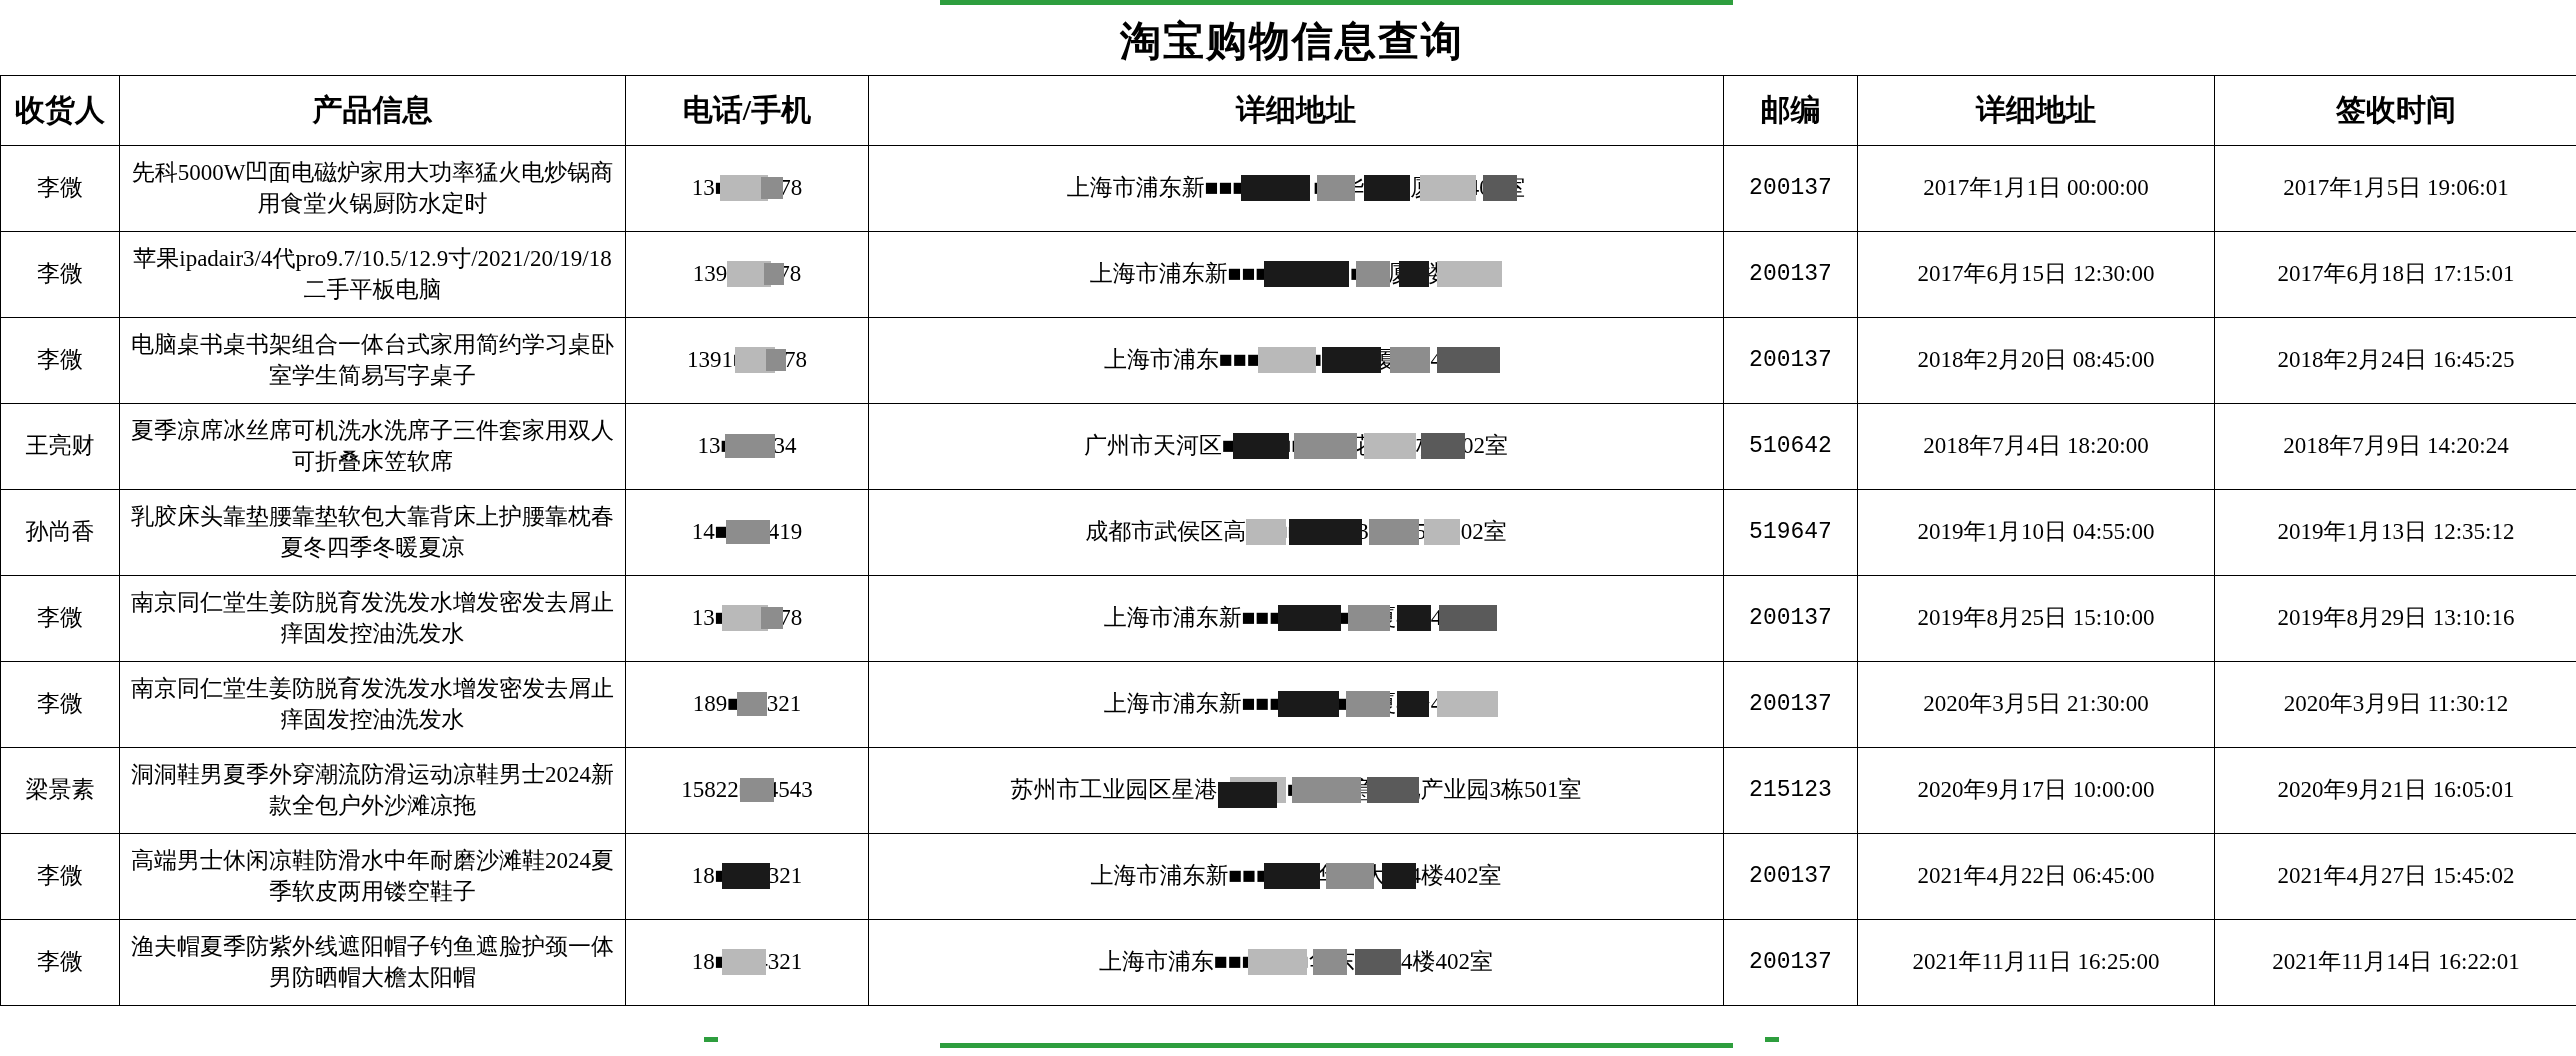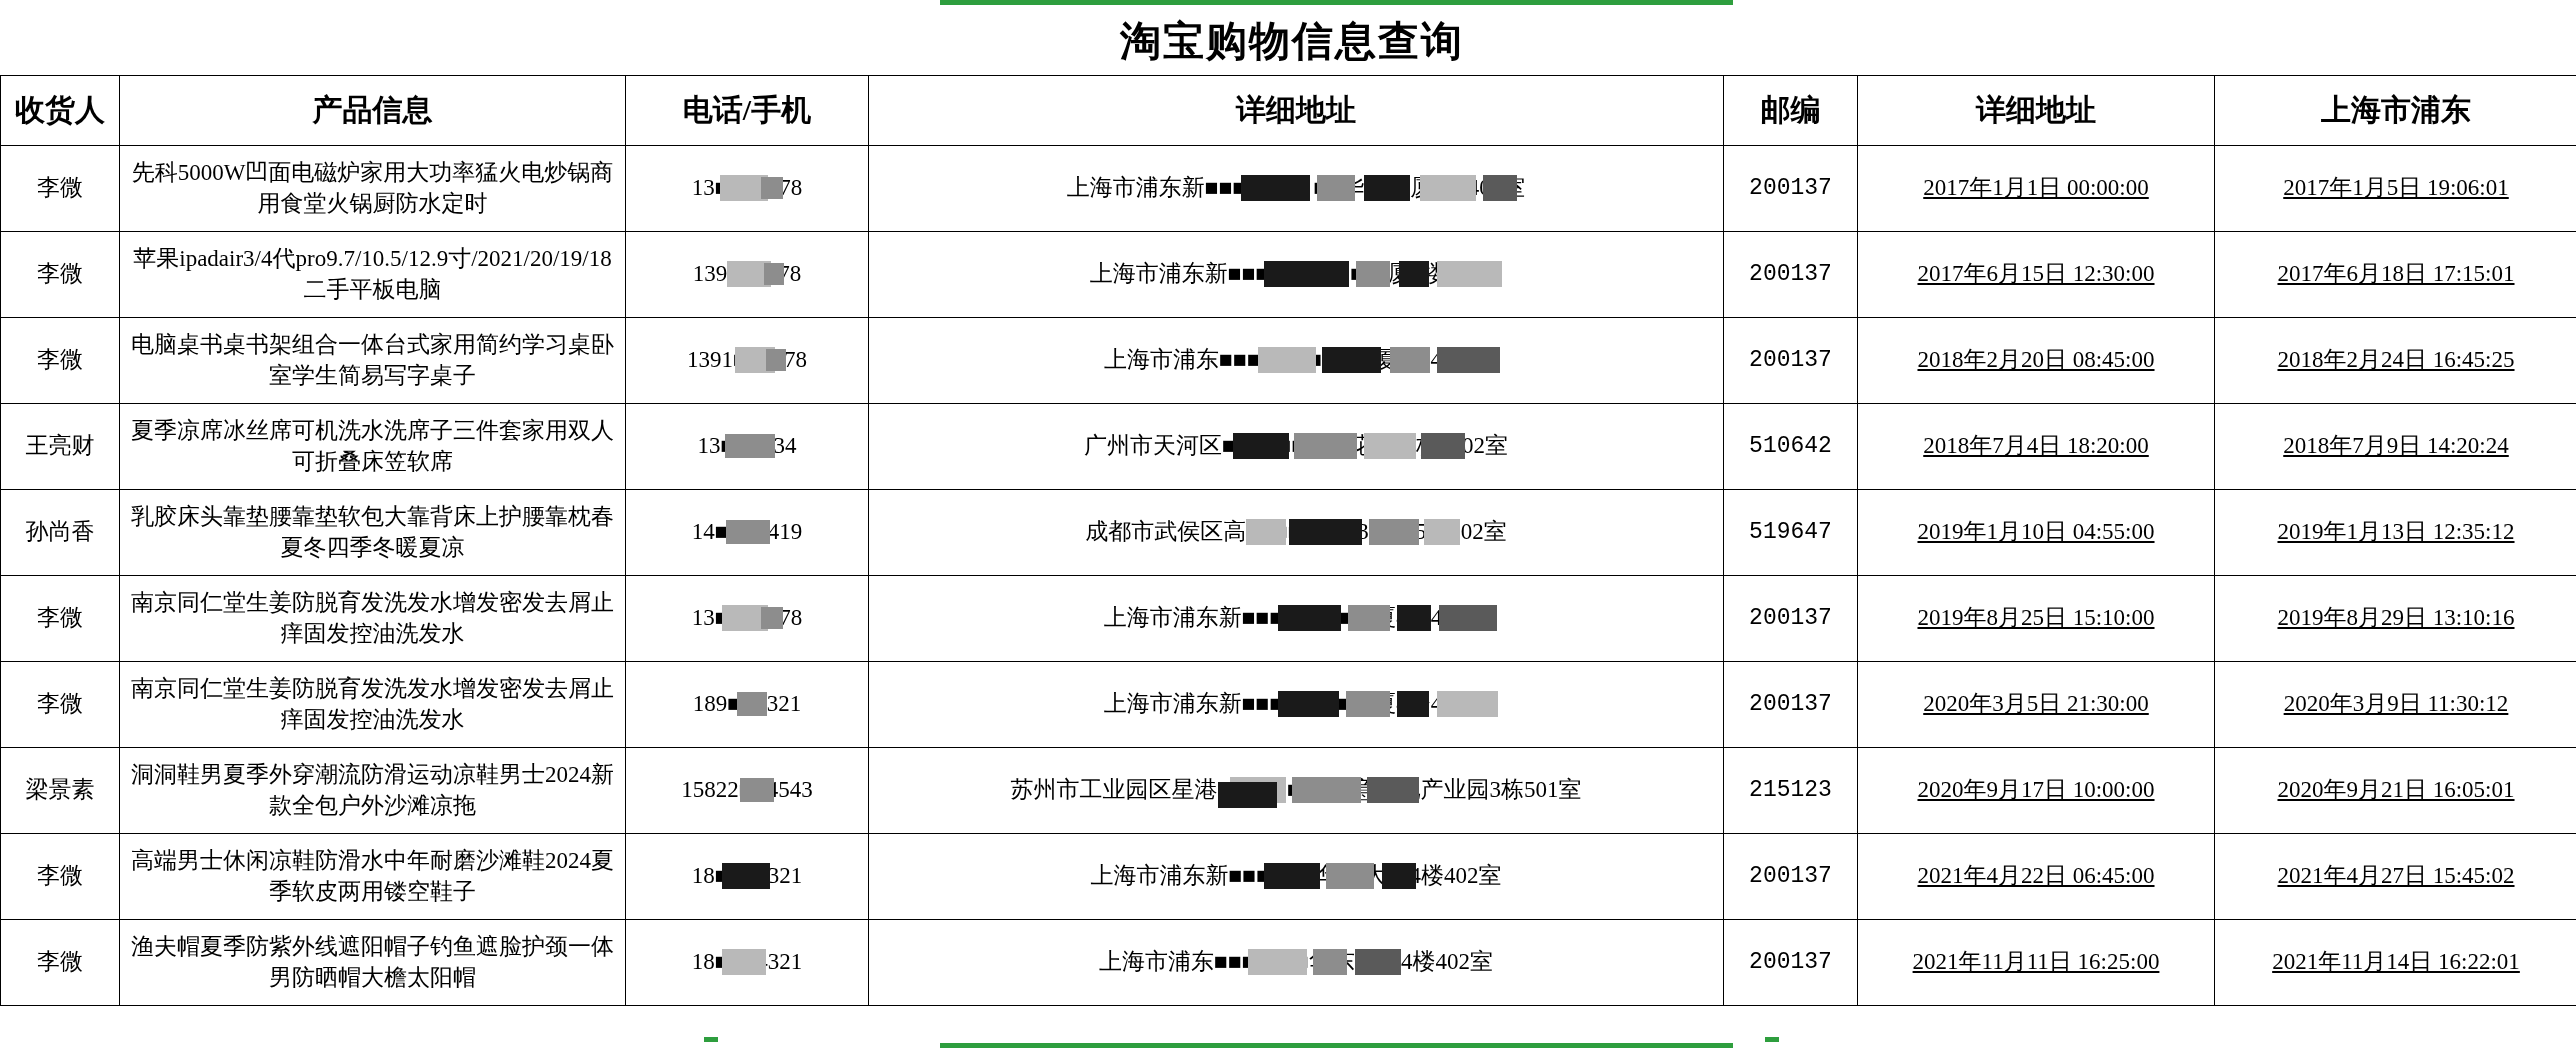--- a/index.html
+++ b/index.html
@@ -90,21 +90,21 @@
   table.sheet td {
     font-size: 23px;
     line-height: 1.32;
     height: 77px;
   }
   td.recipient { font-size: 25px; }
   td.product   { font-size: 23px; padding-left: 10px; padding-right: 10px; }
   td.phone     { font-size: 24px; font-family: "Liberation Serif", serif; }
   td.address   { font-size: 25px; }
   td.zip       { font-size: 25px; font-family: Liberation Mono, monospace; }
-  td.date      { font-size: 24px; text-decoration: underline; }
+  td.date      { font-size: 24px; }
 
   
   .cellwrap {
     position: relative;
     display: inline-block;
     white-space: nowrap;
   }
   .redact {
     position: absolute;
     top: 50%;
@@ -144,21 +144,21 @@
         <col class="colw7">
     </colgroup>
     <thead>
       <tr>
         <th>收货人</th>
         <th>产品信息</th>
         <th>电话/手机</th>
         <th>详细地址</th>
         <th>邮编</th>
         <th>详细地址</th>
-        <th>上海市浦东</th>
+        <th>签收时间</th>
       </tr>
     </thead>
     <tbody>
 
       <tr>
         <td class="recipient">李微</td>
         <td class="product">先科5000W凹面电磁炉家用大功率猛火电炒锅商用食堂火锅厨防水定时</td>
         <td class="phone">
           <span class="cellwrap"><span>13■■■5678</span>
             <span class="redact lgy" style="left:28px;width:48px;height:26px;"></span>

